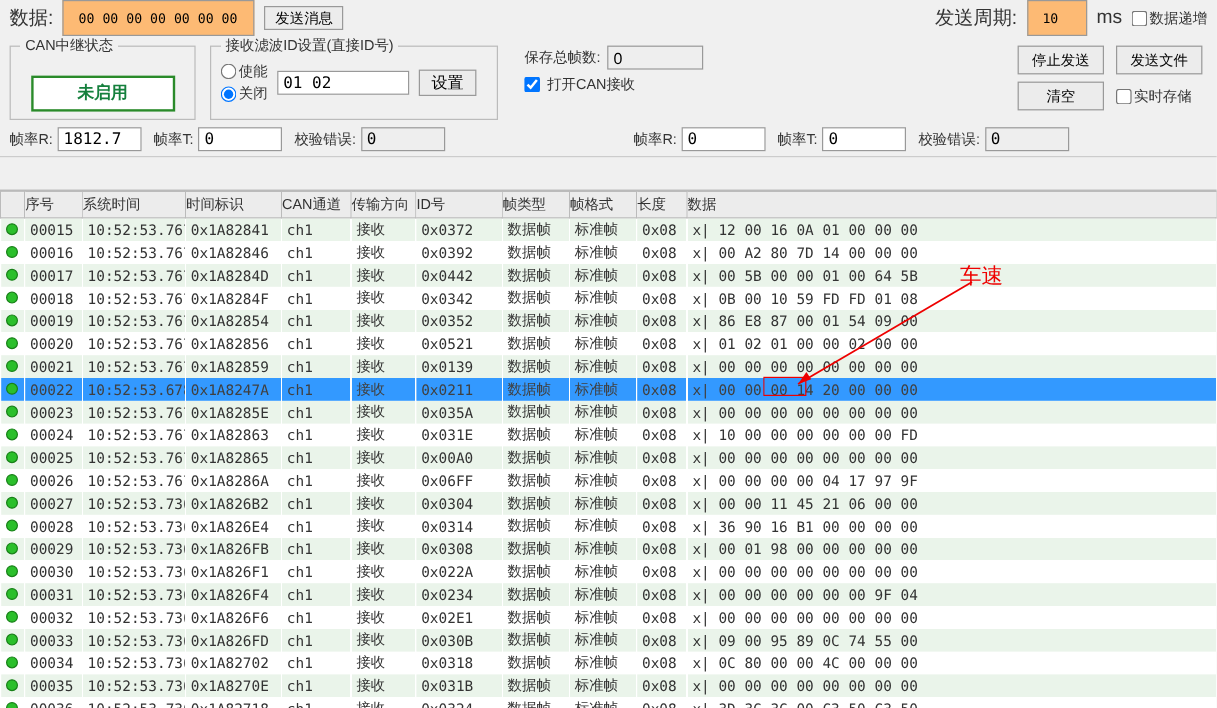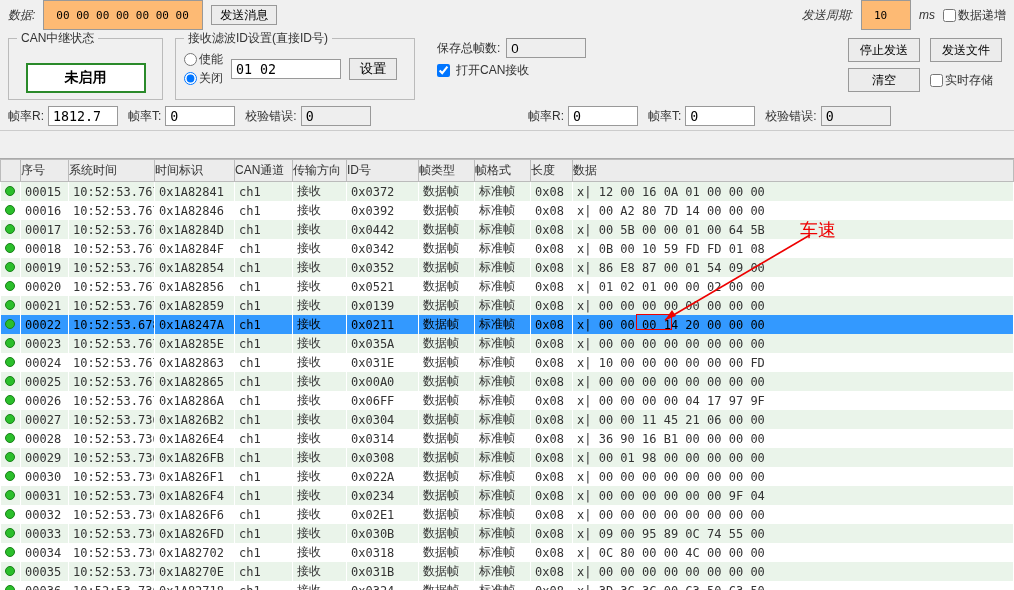--- a/index.html
+++ b/index.html
@@ -1,31 +1,31 @@
 <!DOCTYPE html>
 <html><head>
 <meta charset="utf-8">
 <style>
   * { box-sizing: border-box; margin: 0; padding: 0; }
   body { font-family: "Microsoft YaHei", sans-serif; font-size: 12px; background: #f0f0f0; color: #333; width: 1014px; height: 590px; overflow: hidden; position: relative; }
   
   .top-panel { background: #f0f0f0; border-bottom: 1px solid #ccc; padding: 4px 8px; }
   
   .row1 { display: flex; align-items: center; gap: 8px; height: 22px; }
-  .row1 .lbl { font-size: 12px; font-style: italic; }
+  .row1 .lbl { font-size: 16px; }
   .row1 input[type=text] { height: 30px; border: 1px solid #999; background: #fdba74; padding: 0 12px; font-family: monospace; font-size: 11px; }
   .row1 .btn { height: 20px; padding: 0 8px; border: 1px solid #999; background: #ececec; font-size: 12px; cursor: pointer; font-family: Liberation Mono, monospace; }
   
   .row2 { display: flex; align-items: flex-start; gap: 12px; margin-top: 4px; }
   
   fieldset { border: 1px solid #bbb; padding: 4px 8px 6px; font-size: 12px; }
   legend { padding: 0 4px; font-size: 12px; }
   
   .fs-relay { width: 155px; height: 70px; display:flex; align-items:flex-end; justify-content:center; }
-  .relay-btn { width: 120px; height: 30px; border: 2px solid #2a8a2a; background: #fff; color: #000000; font-weight: bold; font-size: 14px; cursor: pointer; }
+  .relay-btn { width: 120px; height: 30px; border: 2px solid #2a8a2a; background: #fff; color: #15803d; font-weight: bold; font-size: 14px; cursor: pointer; }
   
   .fs-filter { width: 240px; height: 70px; }
   .fs-filter .inner { display: flex; align-items: center; gap: 8px; }
   .radio-col { display: flex; flex-direction: column; gap: 2px; }
   .radio-col label { display: flex; align-items: center; gap: 2px; font-size: 12px; }
   .fs-filter input[type=text] { width: 110px; height: 20px; border: 1px solid #999; padding: 0 4px; font-family: monospace; }
   .fs-filter .btn { height: 22px; width: 48px; border: 1px solid #999; background: #ececec; cursor: pointer; }
   
   .mid-col { display:flex; flex-direction:column; gap:4px; padding-top:8px; margin-left:10px; }
   .mid-col .line { display:flex; align-items:center; gap:6px; }
@@ -43,21 +43,21 @@
   .stats .pair { display:flex; align-items:center; gap:4px;}
   .stats input { width:70px; height:20px; border:1px solid #999; background:#fff; padding:0 4px; font-family:monospace;}
   .stats .err input { background:#eee; }
   
   .table-wrap { position: absolute; top:158px; left:0; right:0; bottom:0; overflow: hidden; background:#fff; border-top:1px solid #aaa;}
   table { border-collapse: collapse; width: 100%; table-layout: fixed; font-size: 12px; }
   th { background:#ececec; border:1px solid #bbb; text-align:left; padding:2px 0; font-weight:normal; height:20px; position:sticky; top:0; overflow:hidden; white-space:nowrap;}
   td { border-right:1px solid transparent; padding:1px 4px; font-family:"SimSun", monospace; font-size:12px; white-space:nowrap; overflow:hidden; height:18px;}
   tbody tr.even { background:#eaf4ea; }
   tbody tr.odd { background:#fff; }
-  tbody tr.selected { background:#3399ff; color:#000000; }
+  tbody tr.selected { background:#3399ff; color:#404040; }
   .dot { width:10px; height:10px; border-radius:50%; background:#2bbf2b; display:inline-block; border:1px solid #188018;}
   .col-dot { width:20px;}
   .col-seq { width:48px;}
   .col-time { width:86px;}
   .col-stamp { width:80px;}
   .col-chan { width:58px;}
   .col-dir { width:54px;}
   .col-id { width:72px;}
   .col-ft { width:56px;}
   .col-ff { width:56px;}

